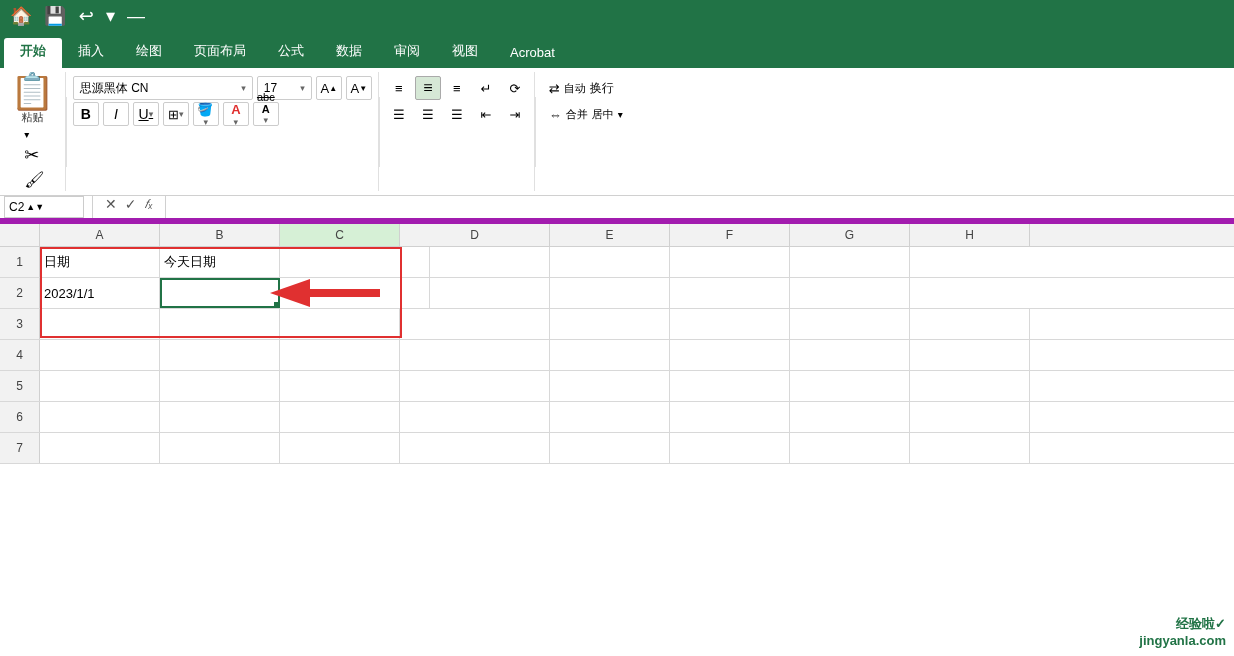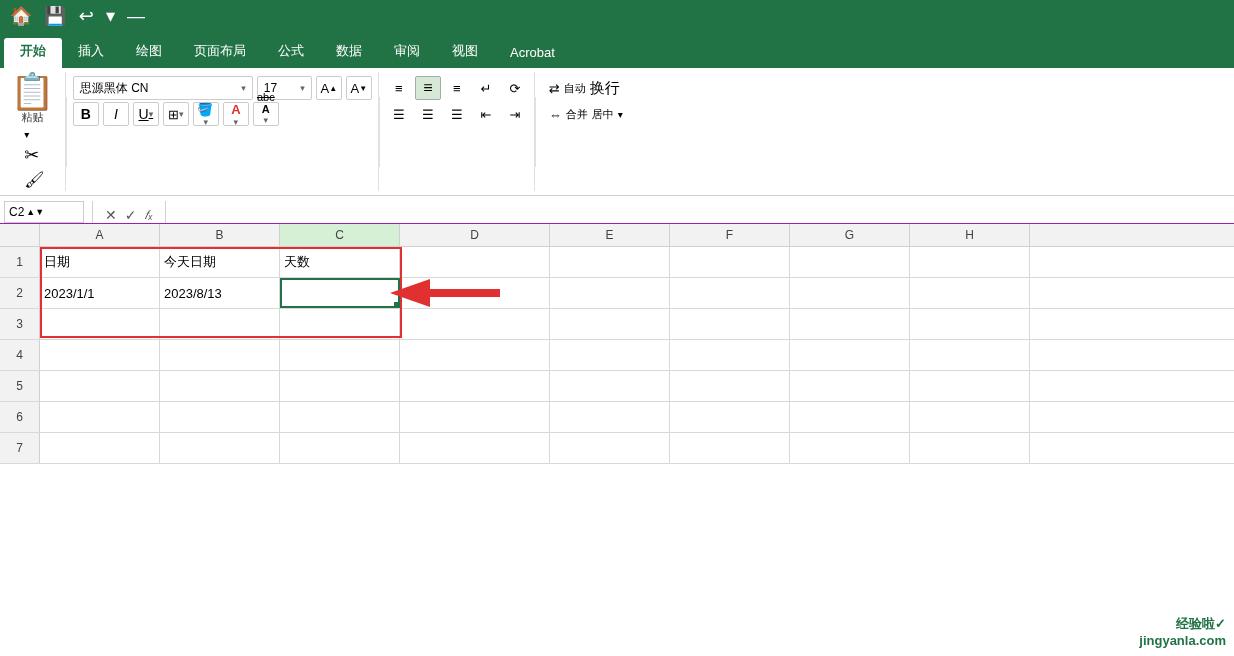--- a/index.html
+++ b/index.html
@@ -162,22 +162,22 @@
       border-radius: 2px;
       cursor: pointer;
       font-size: 11px;
       white-space: nowrap;
       height: 24px;
     }
 
     
     .formula-bar {
       display: flex;
-      align-items: flex-end;
-      border-bottom: 1px solid #a21caf;
+      align-items: flex-start;
+      border-bottom: 6px solid #a21caf;
       height: 28px;
       padding: 0 4px;
       gap: 4px;
     }
     .cell-ref-box {
       width: 80px;
       height: 22px;
       border: 1px solid #ccc;
       display: flex;
       align-items: center;
@@ -405,21 +405,21 @@
       <div class="align-btn" style="font-size:13px;">⇥</div>
     </div>
   </div>
 
   <div class="ribbon-separator"></div>
 
   <div class="ribbon-group wrap-group">
     <div class="wrap-btn">
       <span style="font-size:13px;">⇄</span>
       <span>自动</span>
-      <span style="font-size:15px;text-align:center;">换行</span>
+      <span style="font-size:12px;text-align:center;">换行</span>
     </div>
     <div class="wrap-btn">
       <span style="font-size:13px;">⇔</span>
       <span>合并</span>
       <span style="font-size:11px;">居中</span>
       <span style="font-size:10px;">▾</span>
     </div>
   </div>
 </div>
 
@@ -453,36 +453,34 @@
   </div>
 
   <div style="position:relative;">
 
     <div style="position:absolute; left:40px; top:0; width:362px; height:91px; border:2px solid #e03030; z-index:10; pointer-events:none;"></div>
 
     <div class="sheet-row">
       <div class="row-num">1</div>
       <div class="sheet-cell col-a" style="font-weight:normal;">日期</div>
       <div class="sheet-cell col-b">今天日期</div>
-      <div class="sheet-cell col-c">天数</div>
       <div class="sheet-cell col-d">
 
         <div class="arrow-container" style="width:100%;justify-content:flex-start;">
         </div>
       </div>
       <div class="sheet-cell col-e"></div>
       <div class="sheet-cell col-f"></div>
       <div class="sheet-cell col-g"></div>
       <div class="sheet-cell col-h"></div>
     </div>
 
     <div class="sheet-row">
       <div class="row-num">2</div>
       <div class="sheet-cell col-a">2023/1/1</div>
-      <div class="sheet-cell col-b">2023/8/13</div>
       <div class="sheet-cell col-c cell-active" style="border:2px solid #217346; position:relative;">
 
         <div style="position:absolute;bottom:-3px;right:-3px;width:7px;height:7px;background:#217346;cursor:crosshair;z-index:20;"></div>
       </div>
       <div class="sheet-cell col-d" style="overflow:visible; position:relative;">
 
         <div style="position:absolute; left:-10px; display:flex; align-items:center;">
           <svg width="110" height="40" viewBox="0 0 110 40">
             <polygon points="40,6 40,16 110,16 110,24 40,24 40,34 0,20" fill="#e03030"></polygon>
           </svg>

